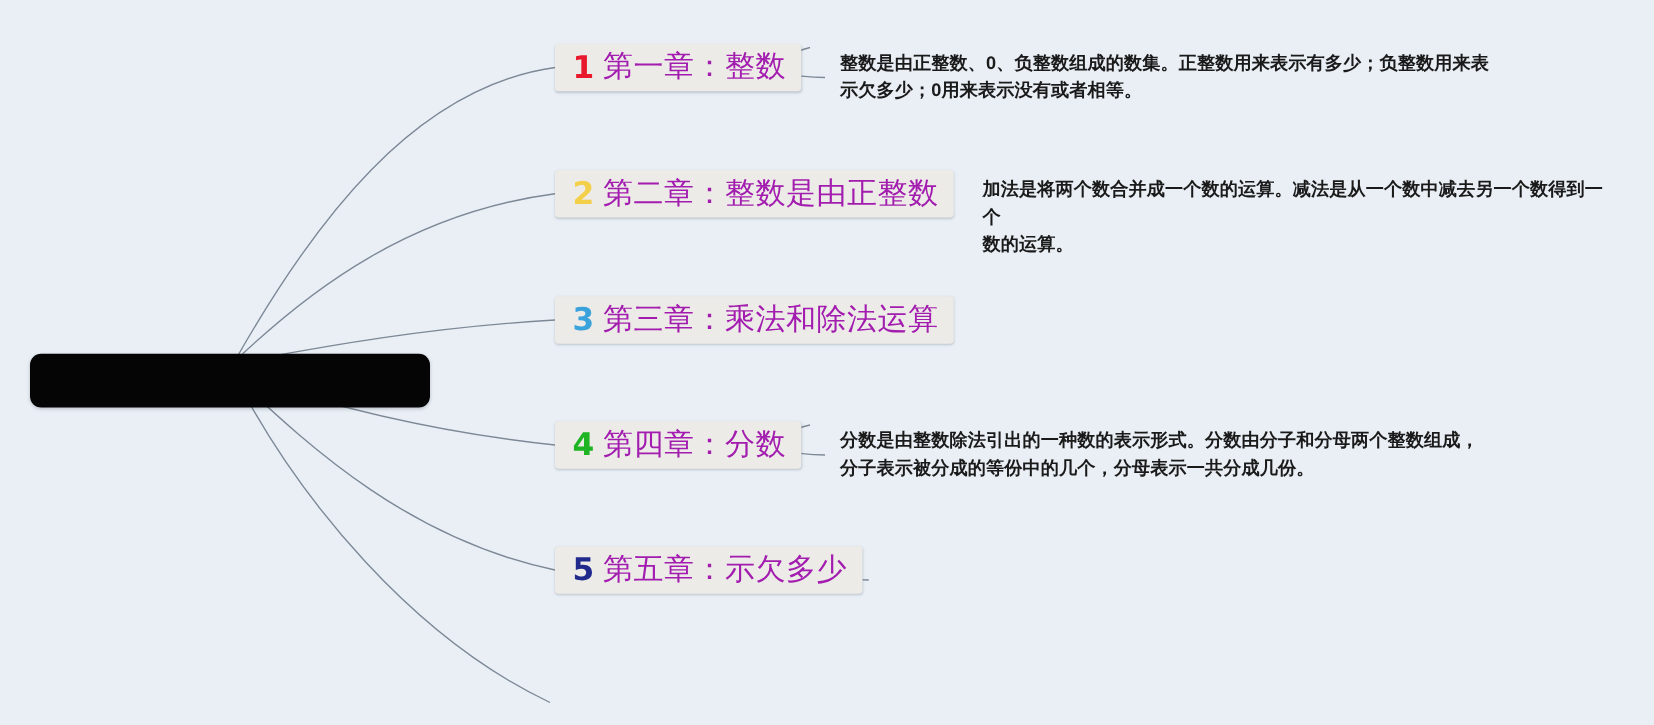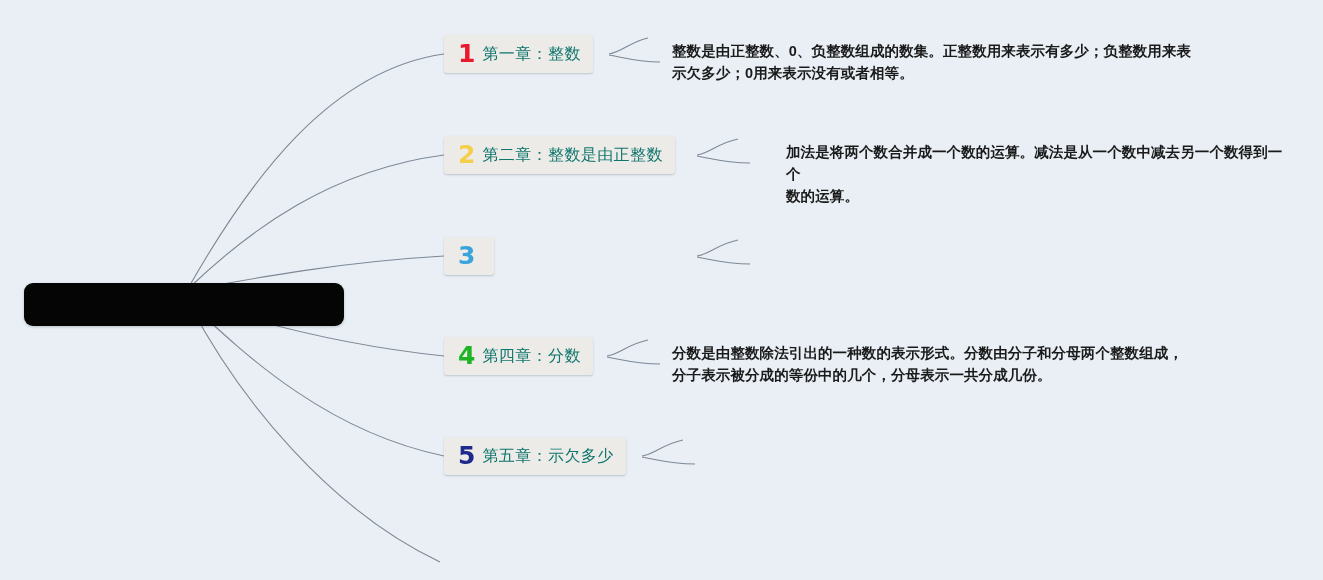--- a/index.html
+++ b/index.html
@@ -69,22 +69,22 @@
   .chapter-num {
     font-family: "DejaVu Sans", "Liberation Sans", sans-serif;
     font-size: 25px;
     font-weight: bold;
     line-height: 1;
     margin-right: 7px;
     position: relative;
     top: -1px;
   }
   .chapter-title {
-    font-size: 16px;
-    color: #0f766e;
+    font-size: 24px;
+    color: #a21caf;
     line-height: 1;
     letter-spacing: 0.4px;
   }
 
   
   .desc {
     position: absolute;
     font-size: 14.5px;
     color: #1a1a1a;
     line-height: 22px;
@@ -144,20 +144,21 @@
 
   <div class="chapter-node" style="left:444px; top:136px;">
     <span class="chapter-num" style="color:#f3cf4a;">2</span>
     <span class="chapter-title">第二章：整数是由正整数</span>
   </div>
   <div class="desc" style="left:786px; top:141px; width:505px;">加法是将两个数合并成一个数的运算。减法是从一个数中减去另一个数得到一个
 数的运算。</div>
 
   <div class="chapter-node" style="left:444px; top:237px;">
     <span class="chapter-num" style="color:#3aa3dc;">3</span>
+    <span class="chapter-title">第三章：乘法和除法运算</span>
   </div>
 
   <div class="chapter-node" style="left:444px; top:337px;">
     <span class="chapter-num" style="color:#1eb424;">4</span>
     <span class="chapter-title">第四章：分数</span>
   </div>
   <div class="desc" style="left:672px; top:342px; width:520px;">分数是由整数除法引出的一种数的表示形式。分数由分子和分母两个整数组成，
 分子表示被分成的等份中的几个，分母表示一共分成几份。</div>
 
   <div class="chapter-node" style="left:444px; top:437px;">

